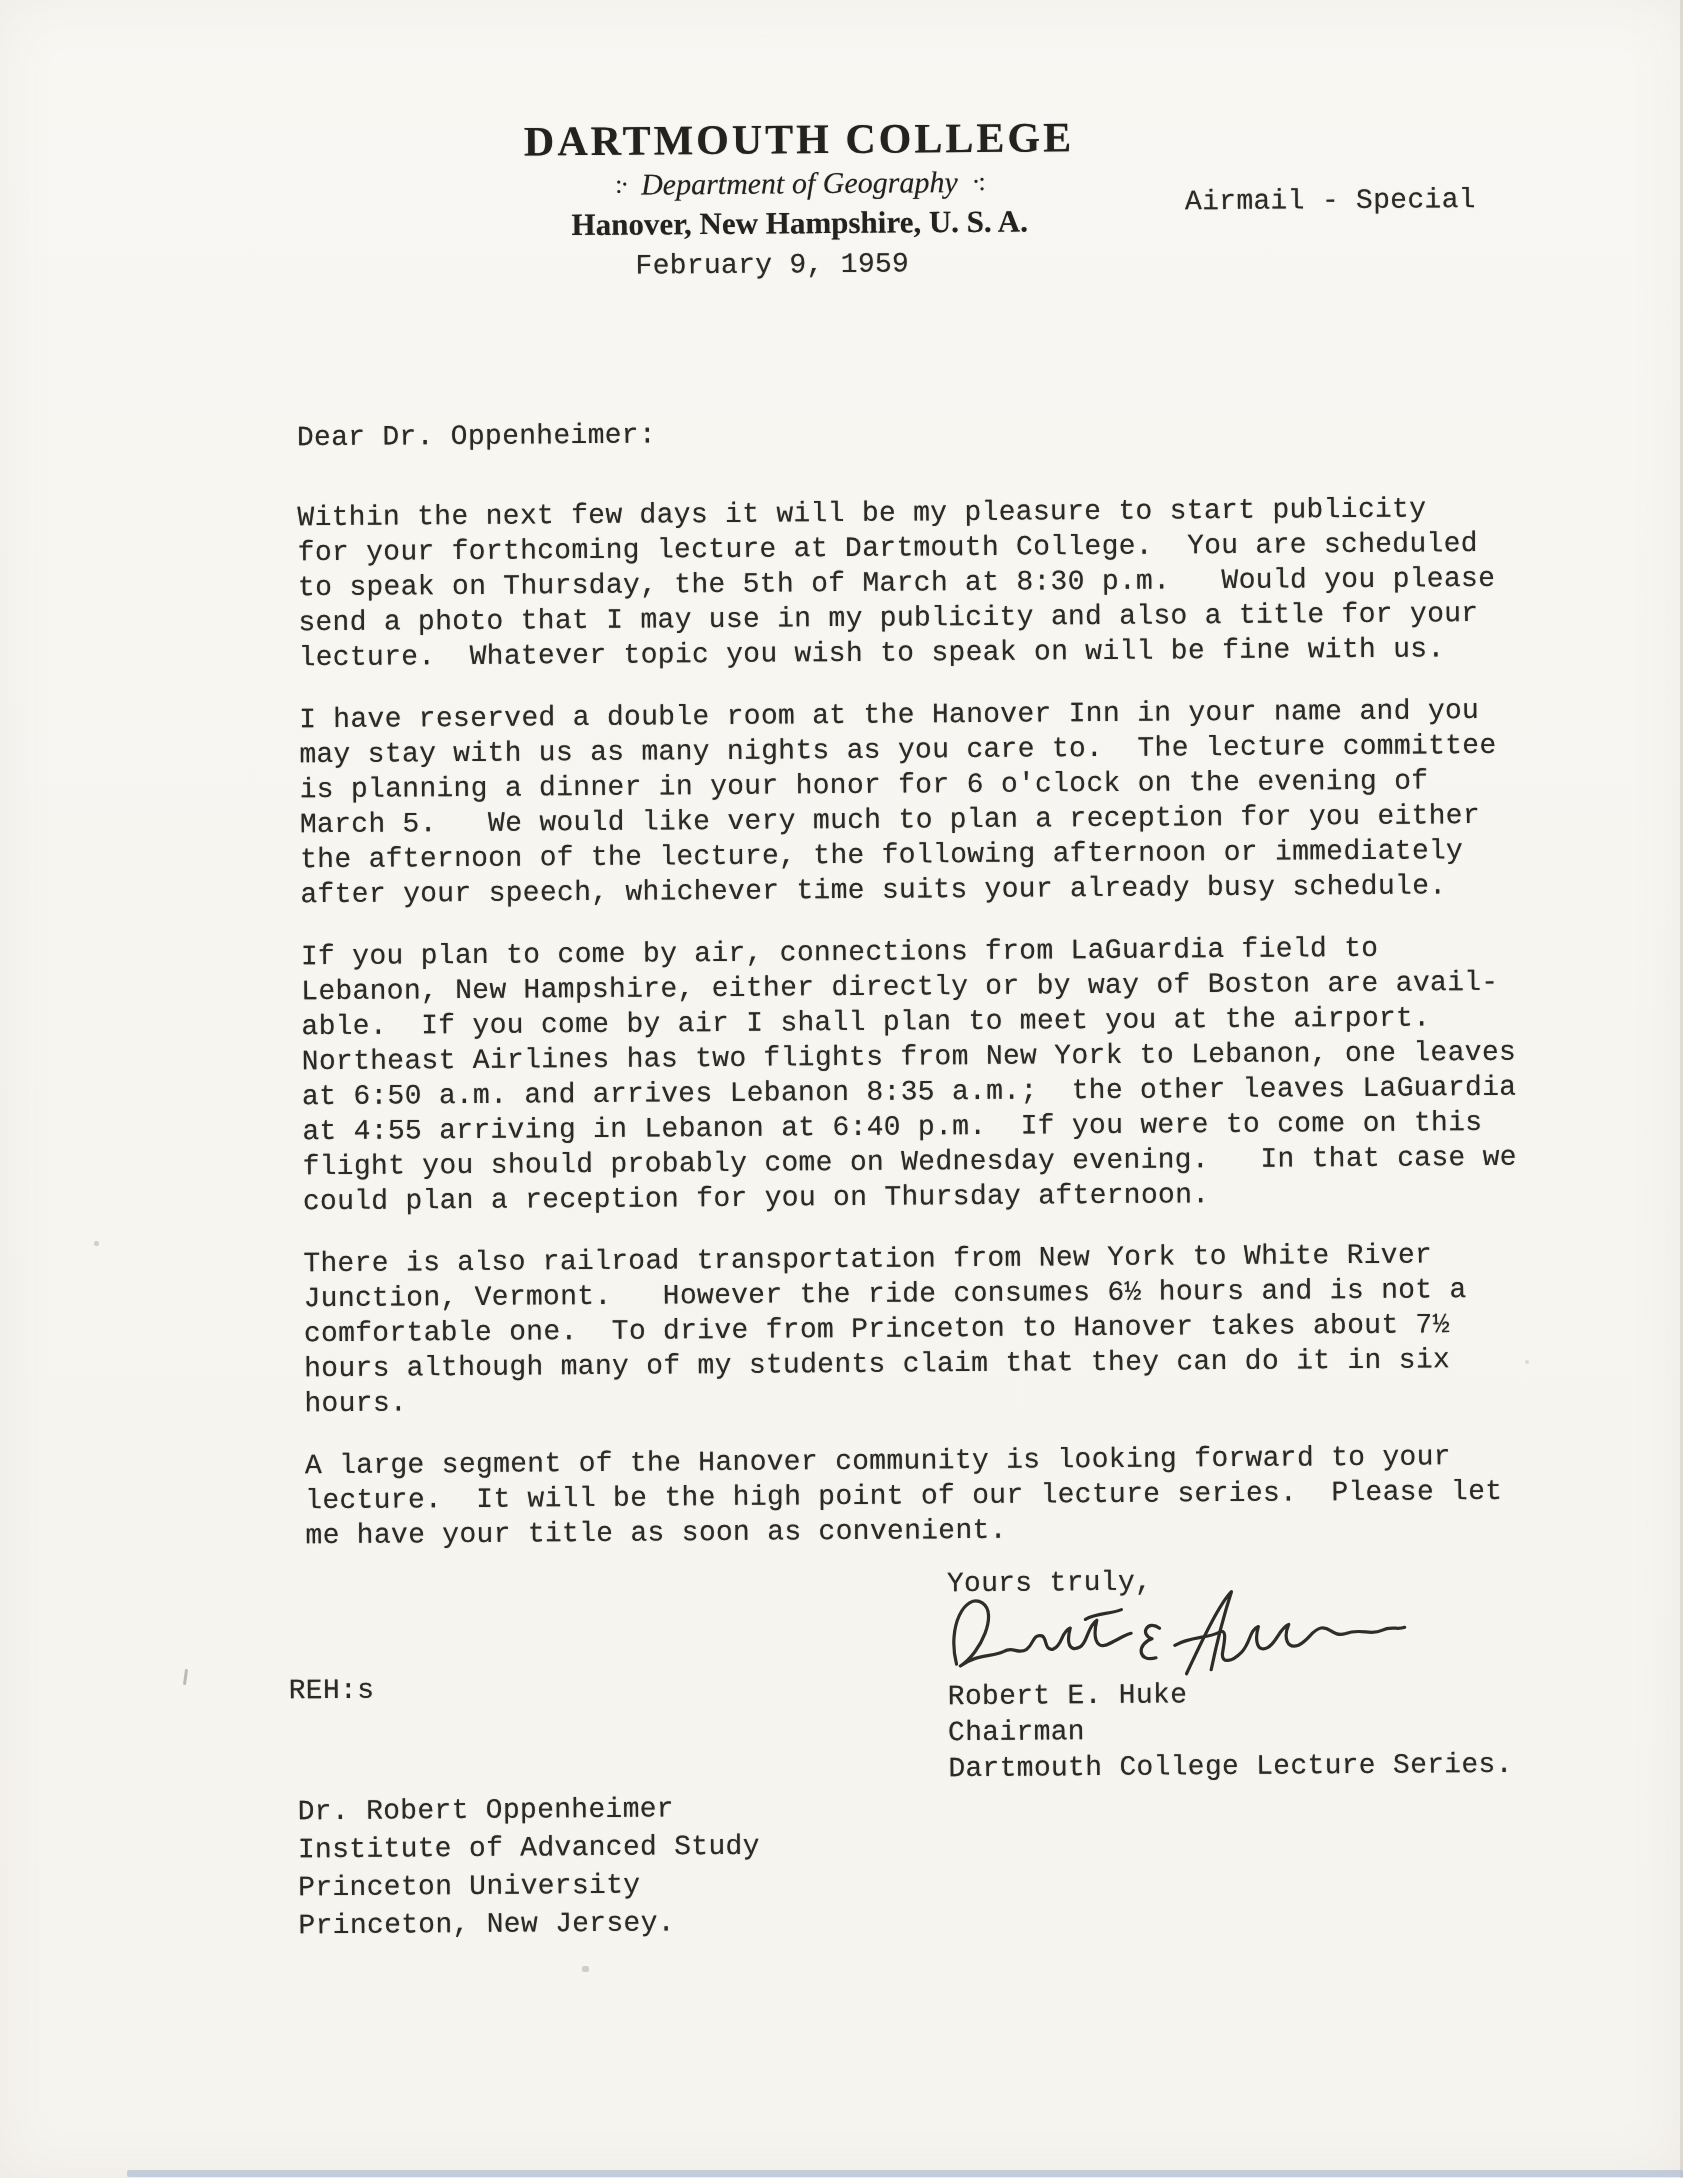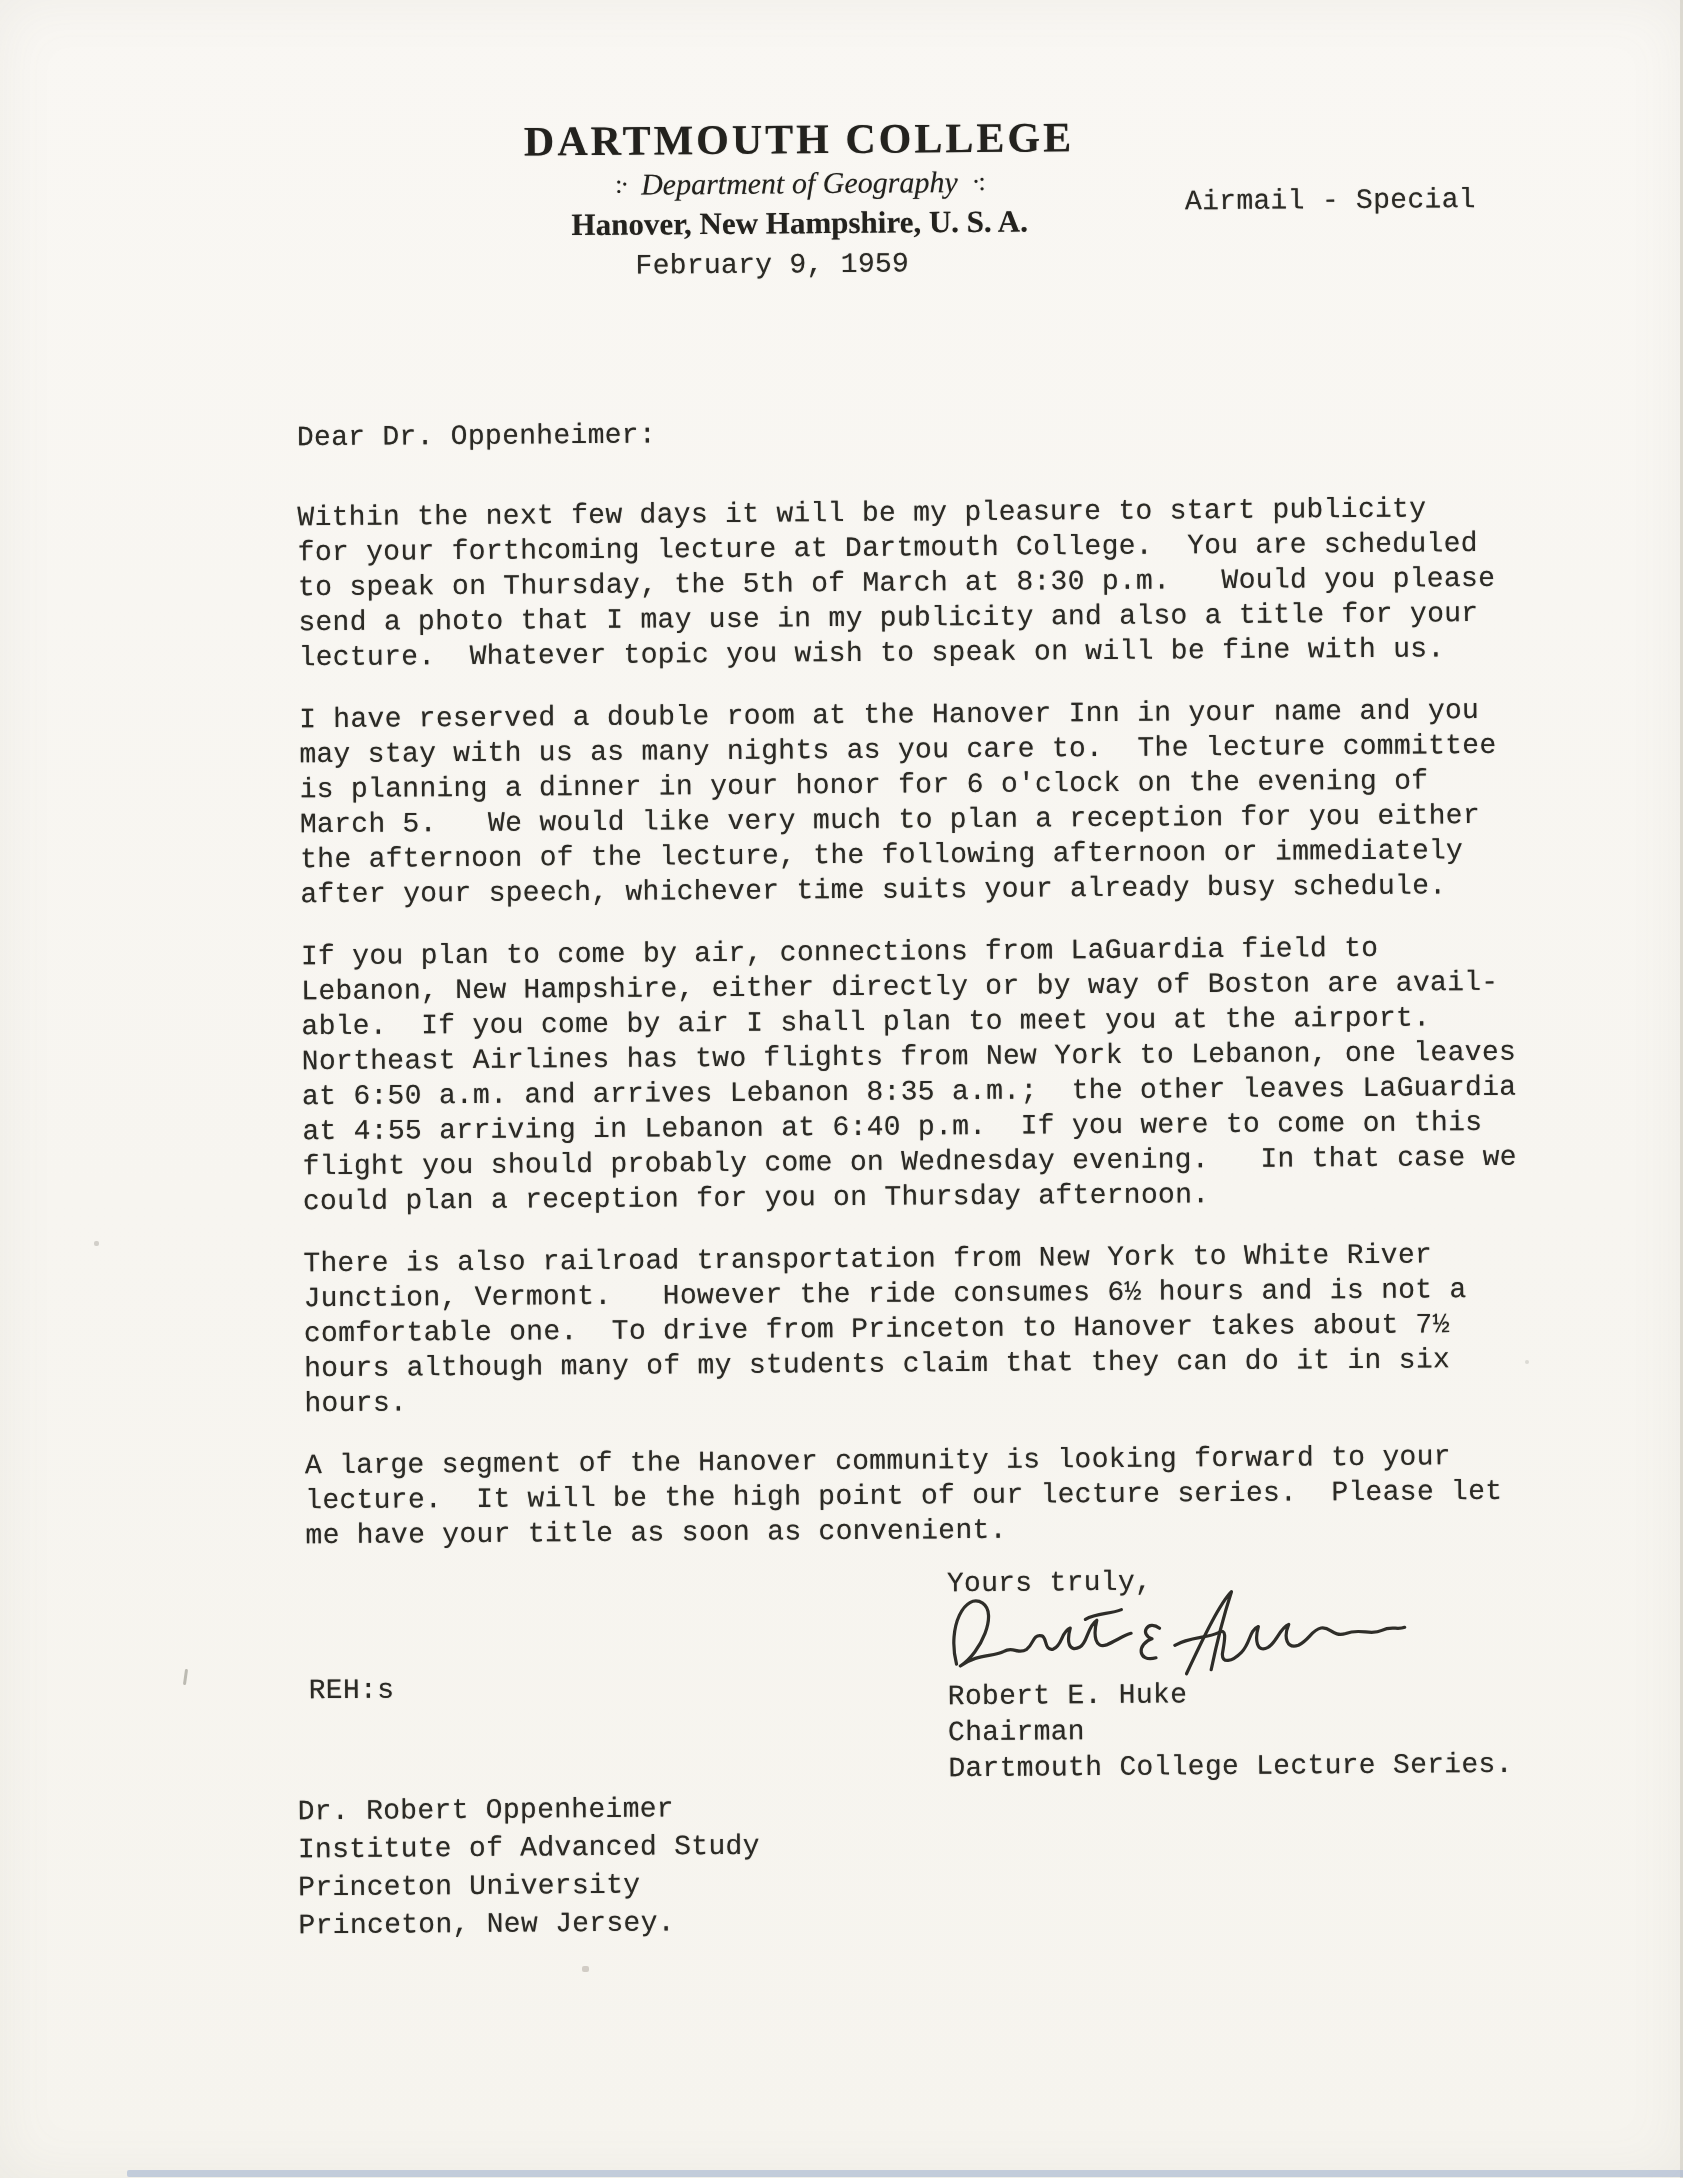--- a/index.html
+++ b/index.html
@@ -45,21 +45,21 @@
   }
   .date{position:absolute;left:642px;top:248px;line-height:34px;}
   .mailnote{position:absolute;left:1192px;top:188px;line-height:34px;}
   .body-block{position:absolute;left:302px;top:416px;width:1228px;}
   .salutation{line-height:35px;margin:0 0 45px 0;}
   .para{white-space:pre-wrap;line-height:35px;margin:0 0 27px 0;}
   .closing-block{position:absolute;left:943px;top:1567px;}
   .closing{line-height:35px;}
   .sig-svg{position:absolute;left:-10px;top:16px;}
   .signer{position:absolute;left:0;top:113px;width:614px;line-height:36px;white-space:pre-wrap;}
-  .typist-ref{position:absolute;left:304px;top:1669px;line-height:35px;}
+  .typist-ref{position:absolute;left:284px;top:1669px;line-height:35px;}
   .recipient{position:absolute;left:292px;top:1789px;line-height:38px;white-space:pre-wrap;}
   
   .speck{position:absolute;background:#8d8a80;border-radius:2px;}
   .speck.s1{left:184px;top:1669px;width:3px;height:16px;transform:rotate(8deg);opacity:.55;}
   .speck.s2{left:94px;top:1241px;width:5px;height:5px;opacity:.35;}
   .speck.s3{left:582px;top:1966px;width:7px;height:6px;opacity:.4;background:#9a9288;}
   .speck.s4{left:1525px;top:1360px;width:4px;height:4px;opacity:.25;}
   .bottom-strip{
     position:absolute;left:127px;right:0;top:2170px;height:7px;
     background:#a9b8d2;opacity:.65;border-radius:2px 0 0 2px;

